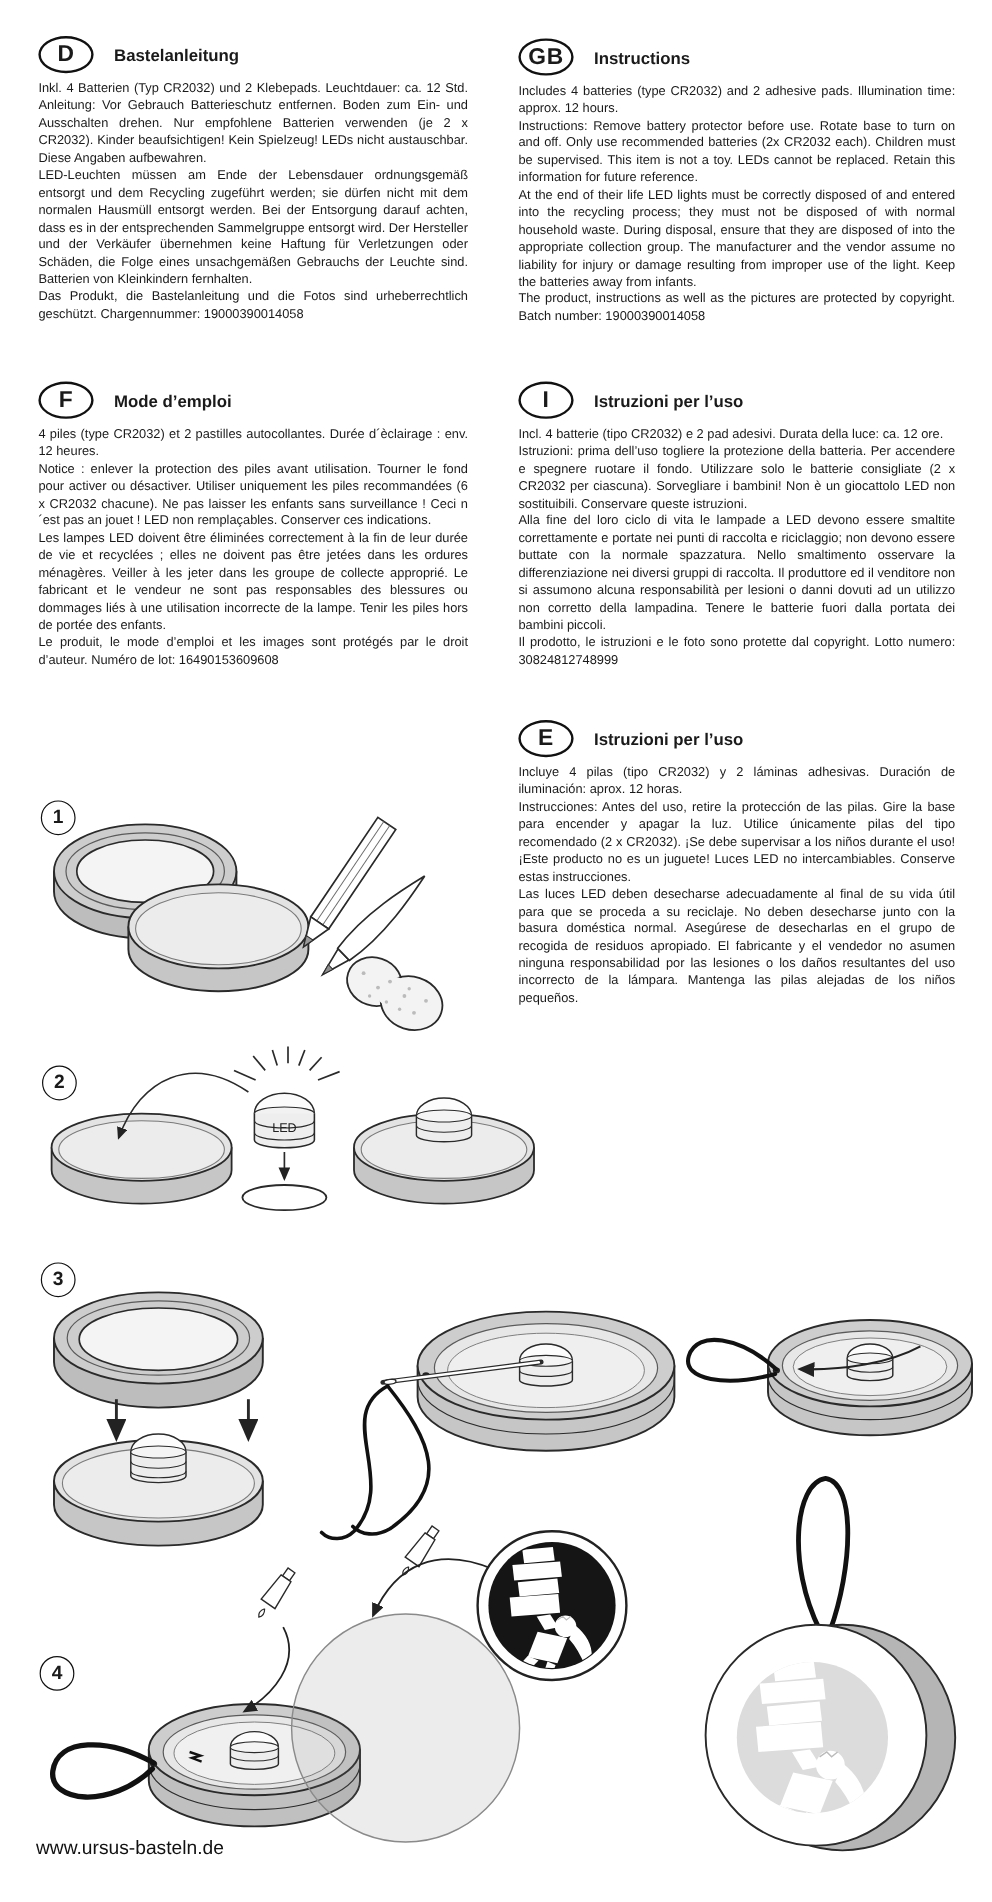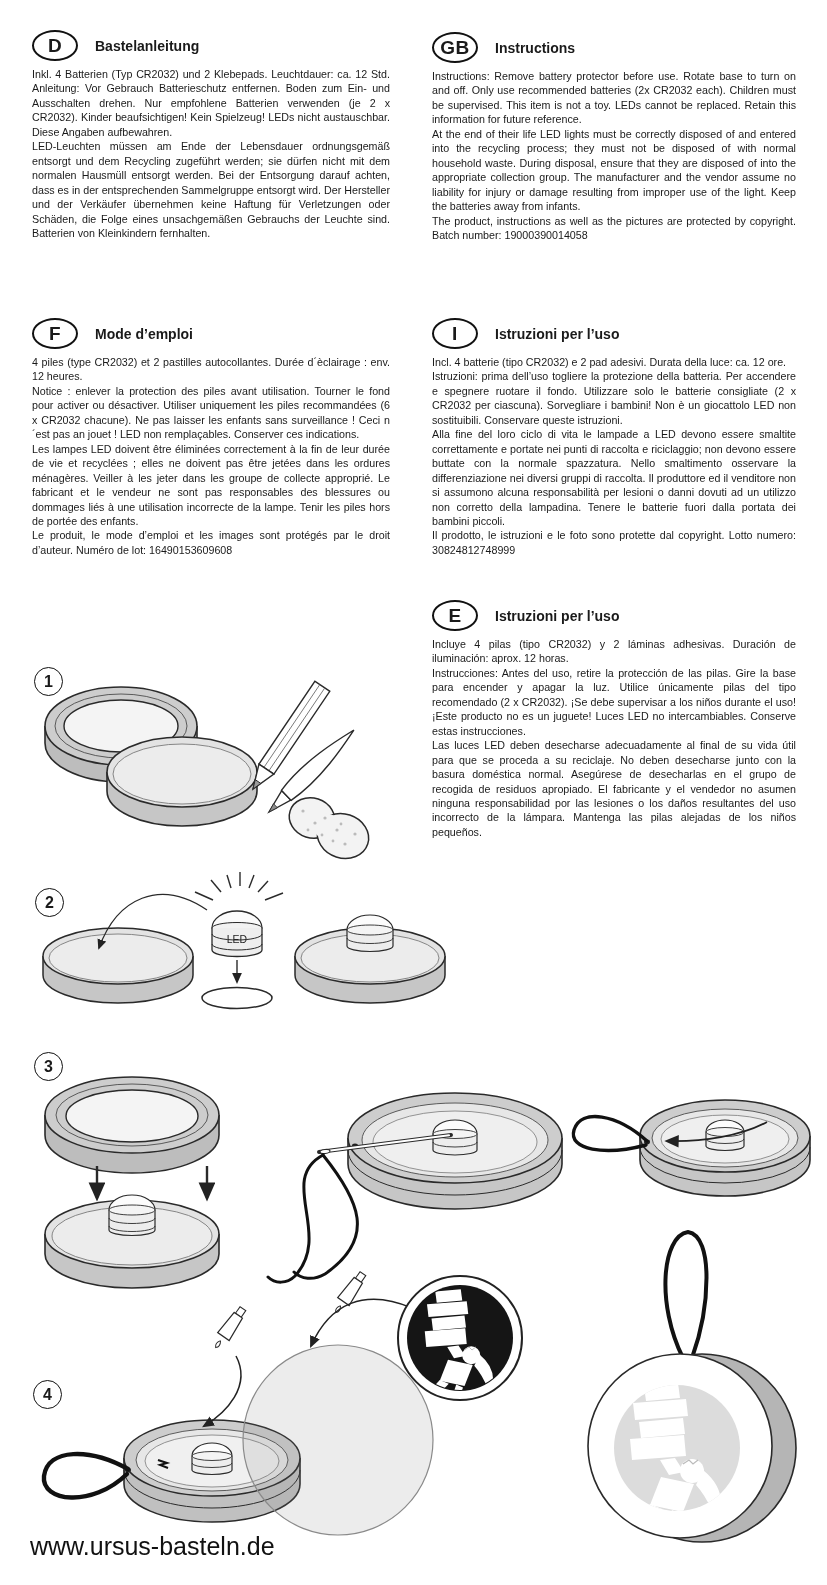--- a/index.html
+++ b/index.html
@@ -16,43 +16,45 @@
   }
   .sec-title{font-weight:bold;font-size:14px;text-align:center;}
   .sec-body p{margin:0;font-size:10.7px;line-height:14.45px;text-align:justify;}
   .copyright{margin-top:14px;}
   .step-badge{
     position:absolute;width:27px;height:27px;border:1.9px solid #111;border-radius:50%;
     display:flex;align-items:center;justify-content:center;font-weight:bold;font-size:16px;
     background:#fff;z-index:3;
   }
   .illus{position:absolute;z-index:1;}
-  .site{position:absolute;left:30px;top:1532px;font-size:25px;color:#111;z-index:2;}
+  .site{position:absolute;left:30px;top:1532px;font-size:16px;color:#111;z-index:2;}
   svg text{font-family:"Liberation Sans",sans-serif;}
 </style>
 </head>
 <body>
 
 <div class="sec" style="left:32px;top:30px;width:358px;">
   <div class="sec-head">
     <div class="oval-badge">D</div>
     <div class="sec-title">Bastelanleitung</div>
   </div>
   <div class="sec-body">
     <p>Inkl. 4 Batterien (Typ CR2032) und 2 Klebepads. Leuchtdauer: ca. 12 Std. Anleitung: Vor Gebrauch Batterieschutz entfernen. Boden zum Ein- und Ausschalten drehen. Nur empfohlene Batterien verwenden (je 2 x CR2032). Kinder beaufsichtigen! Kein Spielzeug! LEDs nicht austauschbar. Diese Angaben aufbewahren.</p>
     <p>LED-Leuchten müssen am Ende der Lebensdauer ordnungsgemäß entsorgt und dem Recycling zugeführt werden; sie dürfen nicht mit dem normalen Hausmüll entsorgt werden. Bei der Entsorgung darauf achten, dass es in der entsprechenden Sammelgruppe entsorgt wird. Der Hersteller und der Verkäufer übernehmen keine Haftung für Verletzungen oder Schäden, die Folge eines unsachgemäßen Gebrauchs der Leuchte sind. Batterien von Kleinkindern fernhalten.</p>
+    <p class="copyright">Das Produkt, die Bastelanleitung und die Fotos sind urheberrechtlich geschützt. Chargennummer: 19000390014058</p>
   </div>
 </div>
 
 <div class="sec" style="left:432px;top:32px;width:364px;">
   <div class="sec-head">
     <div class="oval-badge">GB</div>
     <div class="sec-title">Instructions</div>
   </div>
   <div class="sec-body">
+    <p>Includes 4 batteries (type CR2032) and 2 adhesive pads. Illumination time: approx. 12 hours.</p>
     <p>Instructions: Remove battery protector before use. Rotate base to turn on and off. Only use recommended batteries (2x CR2032 each). Children must be supervised. This item is not a toy. LEDs cannot be replaced. Retain this information for future reference.</p>
     <p>At the end of their life LED lights must be correctly disposed of and entered into the recycling process; they must not be disposed of with normal household waste. During disposal, ensure that they are disposed of into the appropriate collection group. The manufacturer and the vendor assume no liability for injury or damage resulting from improper use of the light. Keep the batteries away from infants.</p>
     <p class="copyright">The product, instructions as well as the pictures are protected by copyright. Batch number: 19000390014058</p>
   </div>
 </div>
 
 <div class="sec" style="left:32px;top:318px;width:358px;">
   <div class="sec-head">
     <div class="oval-badge">F</div>
     <div class="sec-title">Mode d’emploi</div>

